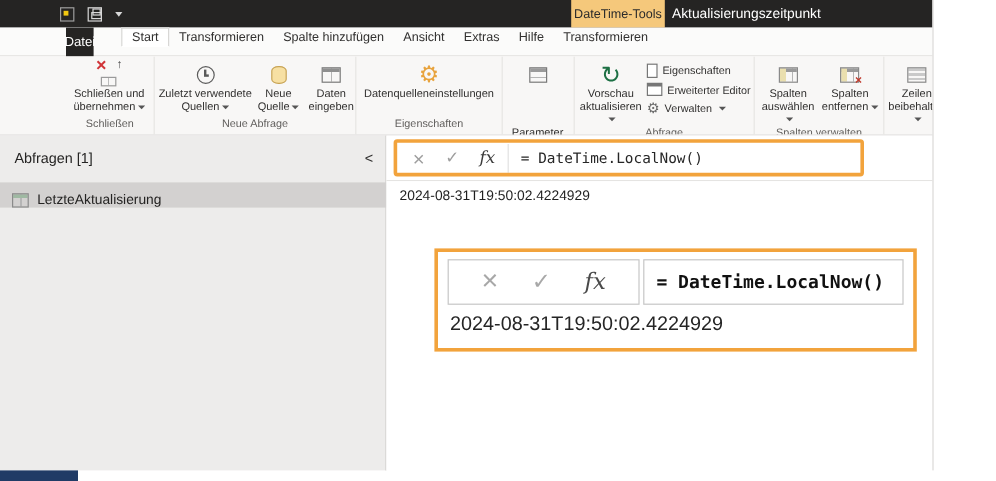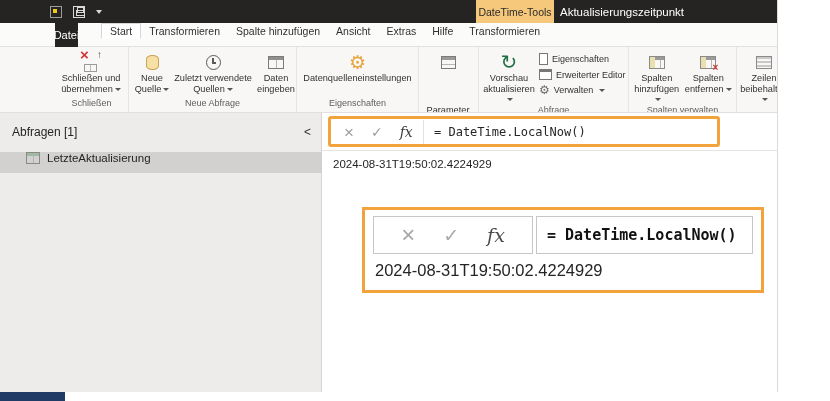--- a/index.html
+++ b/index.html
@@ -67,22 +67,22 @@
       linear-gradient(to right, transparent 10px, #b5b5b5 10px, #b5b5b5 11px, transparent 11px); position:relative; }
   .ic-cols.remove::after { content:"\00D7"; position:absolute; right:-3px; bottom:-5px; color:#C0392B; font-size:10px; font-weight:bold; }
   .ic-rows { width:16px; height:13px; border:1px solid #8a8a8a; background:
       repeating-linear-gradient(to bottom, #c9c9c9 0 2px, transparent 2px 4px); }
 
   
   .sidebar { position:absolute; left:0; top:113px; width:322px; height:279px; background:#EDECEB; border-right:1px solid #D6D5D4; }
   .sb-header { position:relative; height:38px;padding-left:48px; }
   .sb-title { position:absolute; left:12px; top:0; height:38px; display:flex; align-items:center; font-size:12px; color:#252423; }
   .sb-collapse { position:absolute; right:10px; top:0; height:38px; display:flex; align-items:center; font-size:12px; color:#323130; cursor:pointer; }
-  .sb-item { position:absolute; left:0; top:39px; width:322px; height:21px; background:#D3D1D0; display:flex; align-items:flex-start;
-             gap:7px; padding-left:26px; font-size:11.5px; color:#252423; }
+  .sb-item { position:absolute; left:0; top:39px; width:322px; height:21px; background:#D3D1D0; display:flex; align-items:flex-end;
+             gap:7px; padding-left:10px; font-size:11.5px; color:#252423; }
   .ic-query { width:14px; height:12px; border:1px solid #8a8a8a; background:
       linear-gradient(#9fb9a2 0 3px, transparent 3px),
       linear-gradient(to right, transparent 6px, #b5b5b5 6px, #b5b5b5 7px, transparent 7px); }
 
   
   .fbar { position:absolute; left:322px; top:113px; width:455px; height:38px; background:#fff; border-bottom:1px solid #E5E4E2; }
   .fbar-icons { position:absolute; left:22px; top:0; height:38px; display:flex; align-items:center; gap:17px; }
   .fx-x { font-size:17px; color:#9E9E9E; line-height:1; }
   .fx-check { font-size:14px; color:#9E9E9E; line-height:1; font-family:"DejaVu Sans", sans-serif; }
   .fx-fx { font-family:"DejaVu Serif", serif; font-style:italic; font-size:14px; color:#3B3B3B; }
@@ -150,31 +150,31 @@
               <span class="ca-grid"></span>
           </span>
           <span class="lbl" style="width:66px;"><span>Schließen und übernehmen</span><span class="caret"></span></span>
         </div>
       </div>
       <div class="rlabel">Schließen</div>
     </div>
 
     <div class="rgroup" style="width:168px;">
       <div class="rbuttons">
+        <div class="rbtn-big" style="width:82px;">
+          <span class="ric">
+              <span class="ic-clock"></span>
+            </span>
+          <span class="lbl" style="width:80px;"><span>Zuletzt verwendete Quellen</span><span class="caret"></span></span>
+        </div>
         <div class="rbtn-big" style="width:44px;">
           <span class="ric">
               <span class="ic-db"></span>
             </span>
           <span class="lbl" style="width:42px;"><span>Neue Quelle</span><span class="caret"></span></span>
-        </div>
-        <div class="rbtn-big" style="width:82px;">
-          <span class="ric">
-              <span class="ic-clock"></span>
-            </span>
-          <span class="lbl" style="width:80px;"><span>Zuletzt verwendete Quellen</span><span class="caret"></span></span>
         </div>
         <div class="rbtn-big" style="width:48px;">
           <span class="ric">
               <span class="ic-table"></span>
             </span>
           <span class="lbl" style="width:46px;">Daten eingeben</span>
         </div>
       </div>
       <div class="rlabel">Neue Abfrage</div>
     </div>
@@ -229,21 +229,21 @@
       </div>
       <div class="rlabel">Abfrage</div>
     </div>
 
     <div class="rgroup" style="width:108px;">
       <div class="rbuttons">
         <div class="rbtn-big" style="width:52px;">
           <span class="ric">
               <span class="ic-cols"></span>
             </span>
-          <span class="lbl" style="width:50px;"><span>Spalten hinzufügen</span><span class="caret"></span></span>
+          <span class="lbl" style="width:50px;"><span>Spalten auswählen</span><span class="caret"></span></span>
         </div>
         <div class="rbtn-big" style="width:52px;">
           <span class="ric">
               <span class="ic-cols remove"></span>
             </span>
           <span class="lbl" style="width:50px;"><span>Spalten entfernen</span><span class="caret"></span></span>
         </div>
       </div>
       <div class="rlabel">Spalten verwalten</div>
     </div>

